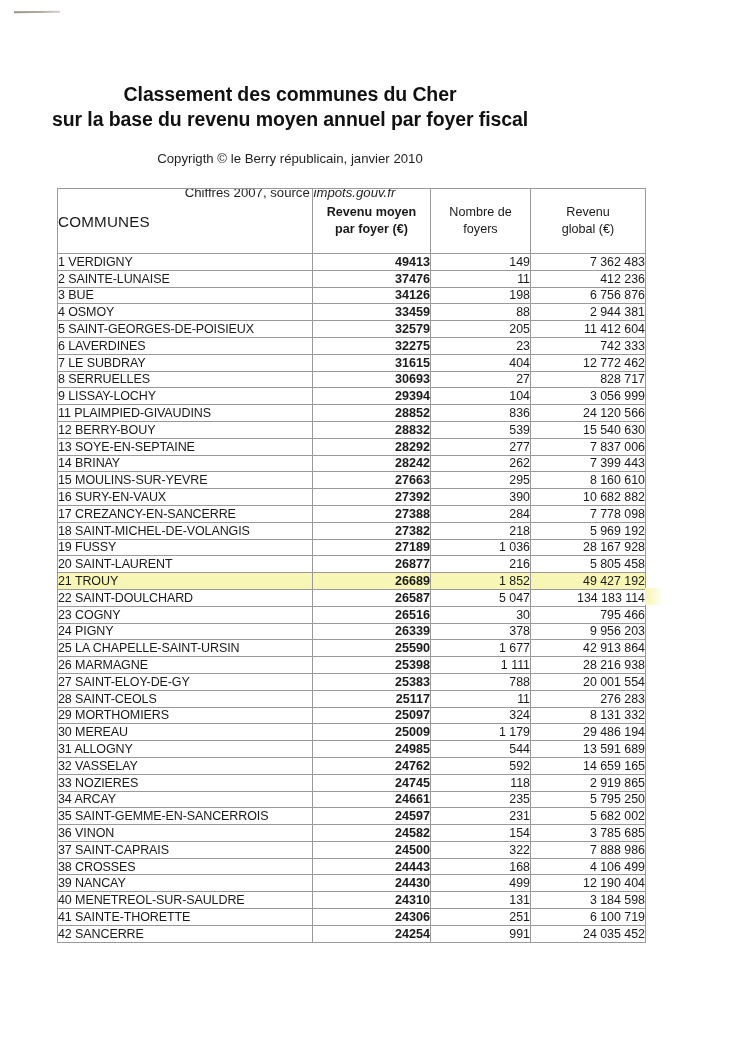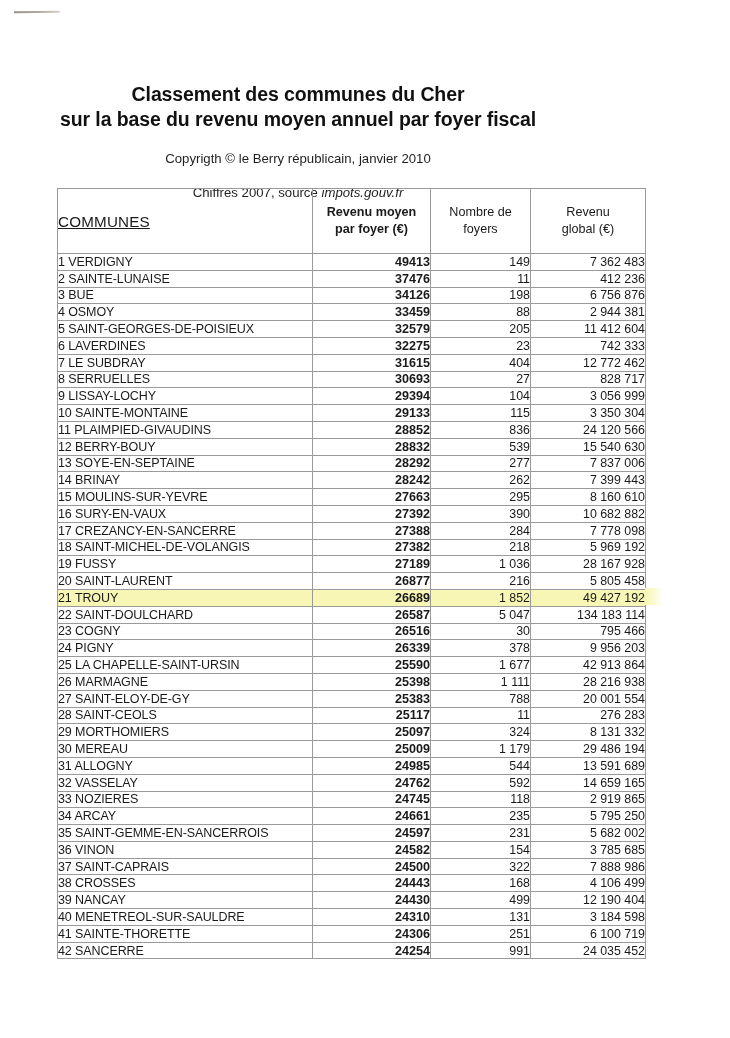--- a/index.html
+++ b/index.html
@@ -22,21 +22,21 @@
     left: 14px;
     top: 11px;
     width: 46px;
     height: 2px;
     background: linear-gradient(90deg, #9a9186 0%, #b5ada3 60%, #d8d3cb 100%);
     transform: rotate(-0.8deg);
   }
 
   #title-block {
     position: absolute;
-    left: 8px;
+    left: 0;
     top: 82px;
     width: 580px;
     text-align: center;
   }
   .title-line {
     font-size: 19.5px;
     font-weight: bold;
     line-height: 25px;
     letter-spacing: -0.1px;
     color: #111;
@@ -78,21 +78,20 @@
     font-weight: bold;
     line-height: 17px;
   }
   th.h-communes {
     text-align: left;
     font-size: 15.2px;
     font-weight: normal;
     letter-spacing: 0.2px;
     padding-left: 8px;
     padding-top: 6px;
-    text-decoration: underline;
   }
   th.h-revenu {
     text-align: center;
     font-size: 12.6px;
     padding-left: 7px;
   }
   th.h-foyers, th.h-global {
     text-align: center;
     font-size: 12.6px;
     font-weight: normal;
@@ -221,26 +220,20 @@
         <td class="cell-foyers">27</td>
         <td class="cell-global">828 717</td>
       </tr>
       <tr>
         <td class="cell-commune"><span>9</span> <span>LISSAY-LOCHY</span></td>
         <td class="cell-revenu">29394</td>
         <td class="cell-foyers">104</td>
         <td class="cell-global">3 056 999</td>
       </tr>
       <tr>
-        <td class="cell-commune"><span>10</span> <span>SAINTE-MONTAINE</span></td>
-        <td class="cell-revenu">29133</td>
-        <td class="cell-foyers">115</td>
-        <td class="cell-global">3 350 304</td>
-      </tr>
-      <tr>
         <td class="cell-commune"><span>11</span> <span>PLAIMPIED-GIVAUDINS</span></td>
         <td class="cell-revenu">28852</td>
         <td class="cell-foyers">836</td>
         <td class="cell-global">24 120 566</td>
       </tr>
       <tr>
         <td class="cell-commune"><span>12</span> <span>BERRY-BOUY</span></td>
         <td class="cell-revenu">28832</td>
         <td class="cell-foyers">539</td>
         <td class="cell-global">15 540 630</td>

